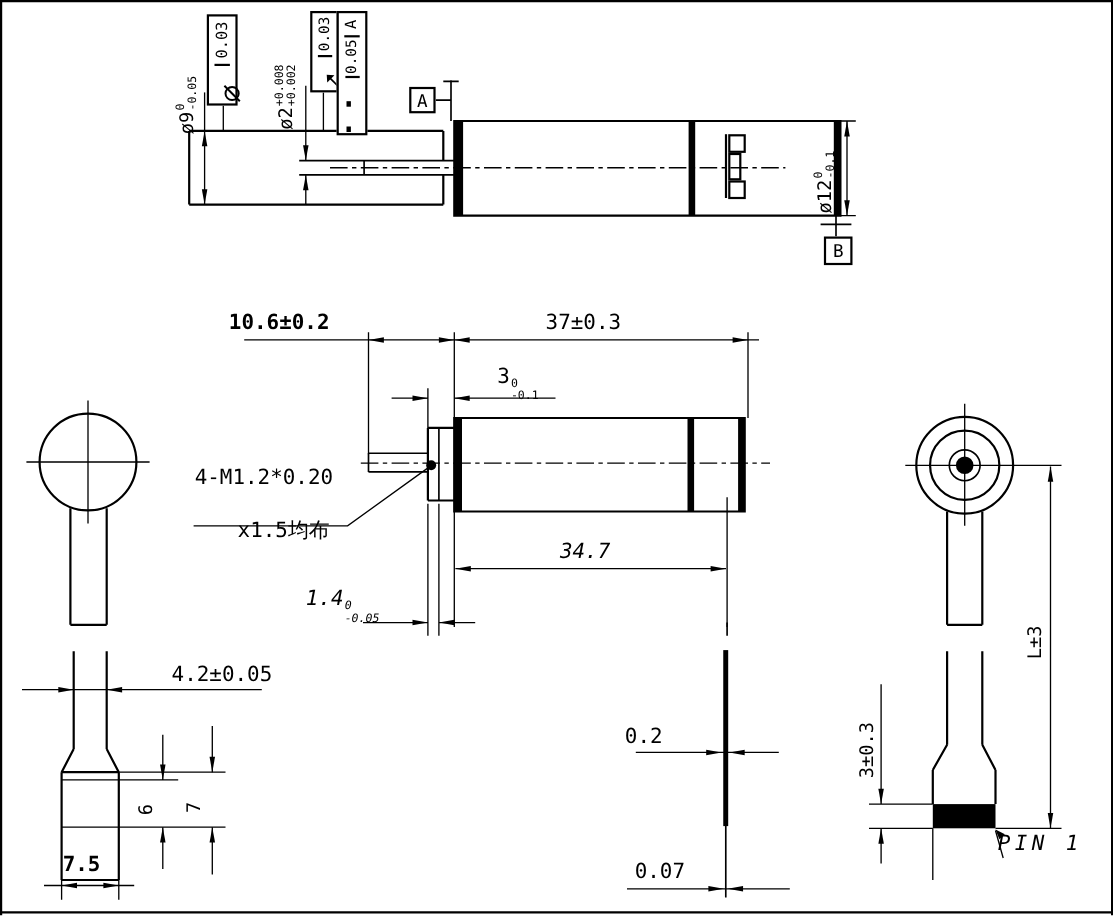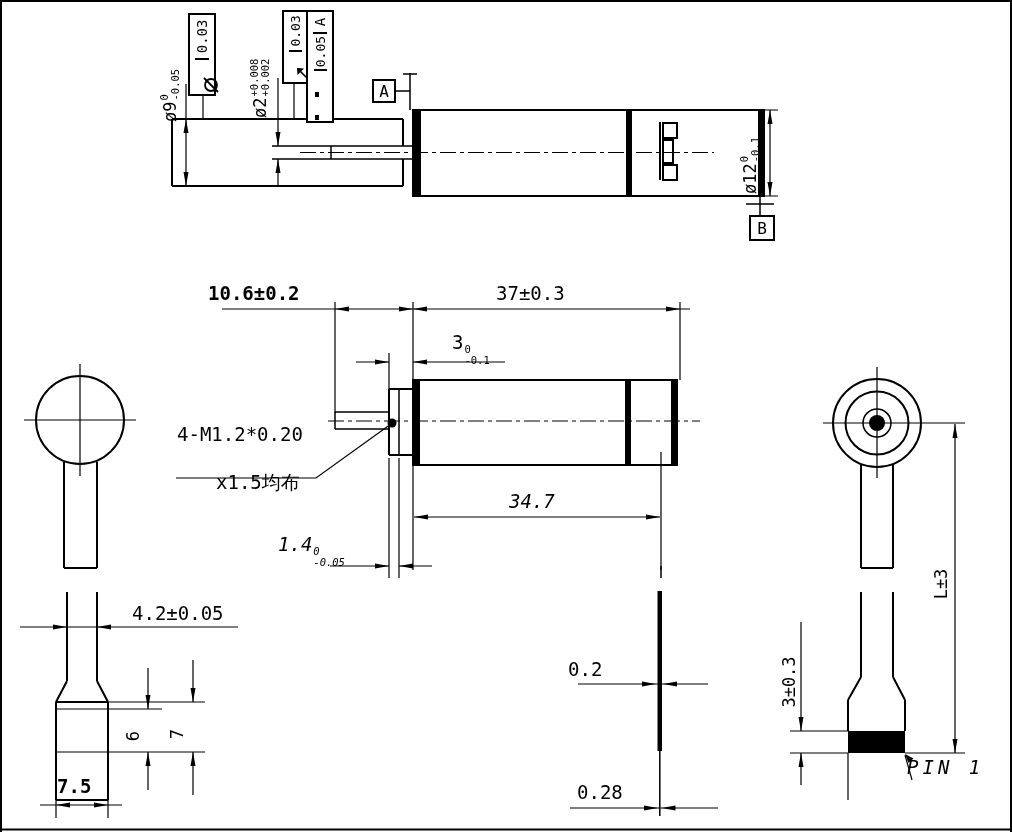--- a/index.html
+++ b/index.html
@@ -299,42 +299,42 @@
 <div class="txt" style="left:278px;top:535px;font-style:italic;">
   <span>1.4</span><span class="stk">
         <span>0</span>
         <span>-0.05</span>
       </span>
 </div>
 <div class="txt" style="left:509px;top:492px;font-style:italic;">
   <span>34.7</span>
 </div>
 
-<div class="txt" style="left:132px;top:604px;">
+<div class="txt" style="left:156px;top:604px;">
   <span>4.2±0.05</span>
 </div>
 <div class="rot" style="left:123px;top:724px;width:20px;height:24px;">
   <div class="ri" style="width:24px;height:20px;transform:translateY(24px) rotate(-90deg);justify-content:center;">
     <span>6</span>
   </div>
 </div>
 <div class="rot" style="left:167px;top:722px;width:20px;height:24px;">
   <div class="ri" style="width:24px;height:20px;transform:translateY(24px) rotate(-90deg);justify-content:center;">
     <span>7</span>
   </div>
 </div>
 <div class="txt" style="left:57px;top:777px;font-weight:bold;">
   <span>7.5</span>
 </div>
 
 <div class="txt" style="left:568px;top:660px;">
   <span>0.2</span>
 </div>
 <div class="txt" style="left:577px;top:783px;">
-  <span>0.28</span>
+  <span>0.07</span>
 </div>
 
 <div class="rot" style="left:778px;top:648px;width:22px;height:68px;">
   <div class="ri sm" style="width:68px;height:22px;transform:translateY(68px) rotate(-90deg);justify-content:center;">
     <span>3±0.3</span>
   </div>
 </div>
 <div class="rot" style="left:929px;top:552px;width:24px;height:64px;">
   <div class="ri" style="width:64px;height:24px;transform:translateY(64px) rotate(-90deg);justify-content:center;">
     <span>L±3</span>

